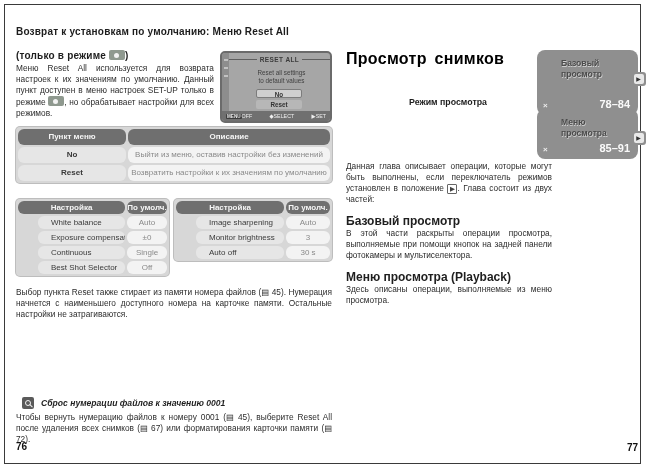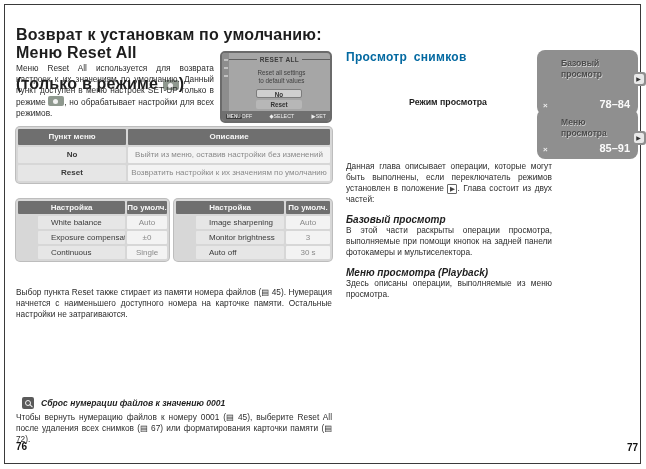--- a/index.html
+++ b/index.html
@@ -5,21 +5,21 @@
   * { margin:0; padding:0; box-sizing:border-box; }
   html,body { width:646px; height:469px; background:#ffffff; overflow:hidden;
     font-family:"Liberation Sans", sans-serif; color:#222; }
   .sheet-frame { position:absolute; left:4px; top:4px; width:637px; height:460px;
     border:1px solid #3a3a3a; }
   .page { position:absolute; }
   #left-page  { left:16px; top:26px; width:316px; height:430px; }
   #right-page { left:346px; top:50px; width:294px; height:410px; }
 
   
-  .h1 { font-size:16px; font-weight:bold; color:#1d1d1d; letter-spacing:0.2px; }
+  .h1 { font-size:10px; font-weight:bold; color:#1d1d1d; letter-spacing:0.2px; }
   .h1-line2 { margin-top:13px; }
   .mode-badge { display:inline-block; width:16px; height:10px; background:#8f998f;
     border-radius:2px; vertical-align:-1px; position:relative; }
   .mode-badge::after { content:""; position:absolute; left:5px; top:2.5px; width:5px;
     height:5px; border-radius:50%; background:#f2f2f2; }
   .body-text { font-size:8.3px; line-height:11px; color:#2c2c2c; text-align:justify; }
   #intro-left { position:absolute; left:0; top:37px; width:198px; }
 
   
   #lcd { position:absolute; left:204px; top:25px; width:112px; height:72px;
@@ -40,21 +40,21 @@
     display:flex; align-items:center; justify-content:space-between; padding:0 4px;
     font-size:5.3px; color:#efefef; }
   .lcd-menu-badge { background:#3d3d3d; color:#e9e9e9; border-radius:1px; padding:0 1px;
     font-size:4.6px; font-weight:bold; }
 
   
   .tbl { position:absolute; background:#d7d7d7; border-radius:4px; padding:2px;
     box-shadow:0 0 0 1px #bdbdbd; }
   .tbl .row { display:grid; gap:2px; margin-top:2px; }
   .tbl .row:first-child { margin-top:0; }
-  .cell { border-radius:1px; font-size:8.2px; line-height:13px; height:13px;
+  .cell { border-radius:6px; font-size:8.2px; line-height:13px; height:13px;
     overflow:hidden; white-space:nowrap; }
   .head-cell { background:#6f6f6f; color:#f5f5f5; font-weight:bold; text-align:center; }
   .key-cell  { background:#e6e6e6; color:#3a3a3a; font-weight:bold; text-align:center; }
   .name-cell { background:#e6e6e6; color:#3a3a3a; font-weight:normal; padding-left:13px;margin-left:20px; }
   .val-cell  { background:#f3f3f3; color:#8a8a8a; text-align:center; }
   #menu-table { left:0; top:101px; width:316px; }
   #menu-table .row { grid-template-columns:108px 1fr; }
   #menu-table .cell { height:16px; line-height:16px; }
   #defaults-left  { left:0;   top:173px; width:153px; }
   #defaults-left .row  { grid-template-columns:1fr 40px; }
@@ -68,21 +68,21 @@
   .note-icon::before { content:""; position:absolute; left:2.5px; top:2.5px; width:4px; height:4px;
     border:1.2px solid #f1f1f1; border-radius:50%; }
   .note-icon::after { content:""; position:absolute; right:2px; bottom:2.5px; width:3.5px;
     height:1.3px; background:#f1f1f1; transform:rotate(45deg); }
   .note-title { font-size:8.6px; font-weight:bold; color:#1f1f1f;font-style:italic; }
   #note-text { position:absolute; left:0; top:386px; width:316px; }
   .page-num { font-size:10px; font-weight:bold; color:#111; }
   #page-num-left { position:absolute; left:0; top:415px; }
 
   
-  #rp-title { font-size:12px; font-weight:bold; color:#0369a1; letter-spacing:0.3px;
+  #rp-title { font-size:16px; font-weight:bold; color:#000000; letter-spacing:0.3px;
     word-spacing:3px; }
   #rp-subtitle { position:absolute; left:0; top:47px; width:204px; text-align:center;
     font-size:8.8px; font-weight:bold; color:#1d1d1d; }
   .nav-box { position:absolute; left:191px; width:101px; background:#8f8f8f;
     border-radius:8px; }
   #nav-box-0 { top:0;  height:65px; }
   #nav-box-1 { top:59px; height:50px; }
   .nav-label { padding:8px 0 0 24px; font-size:8.6px; font-weight:bold; line-height:10.5px;
     color:#4c4c4c; text-shadow:0.6px 0.6px 0 #cfcfcf; }
   .nav-pages { position:absolute; right:8px; bottom:5px; font-size:11px; font-weight:bold;
@@ -90,21 +90,21 @@
   .dial-icon { position:absolute; left:6px; bottom:5px; font-size:8px; color:#ededed;
     font-weight:bold; }
   .nav-tab { position:absolute; right:-8px; top:22px; width:15px; height:14px;
     background:#8f8f8f; border-radius:0 3px 3px 0; }
   .nav-tab .key { position:absolute; left:2.5px; top:2px; width:10px; height:10px;
     background:#e8e8e8; border-radius:2px; font-size:6px; line-height:10px;
     text-align:center; color:#333; }
   #rp-text { position:absolute; left:0; top:111px; width:206px; }
   .mode-box { display:inline-block; border:1px solid #666; border-radius:1px;
     font-size:6.5px; line-height:7.5px; padding:0 1.5px; color:#444; vertical-align:0; }
-  .sec-title { margin-top:9px; font-size:10px; font-weight:bold; font-style:italic;
+  .sec-title { margin-top:9px; font-size:12px; font-weight:bold; 
     color:#1e1e1e; }
   #page-num-right { position:absolute; right:2px; top:392px; }
 </style>
 </head>
 <body>
 
 <div class="sheet-frame"></div>
 
 <div class="page" id="left-page">
 
@@ -166,20 +166,24 @@
       <div class="cell val-cell">Auto</div>
     </div>
     <div class="row">
       <div class="cell name-cell">Exposure compensation</div>
       <div class="cell val-cell">±0</div>
     </div>
     <div class="row">
       <div class="cell name-cell">Continuous</div>
       <div class="cell val-cell">Single</div>
     </div>
+    <div class="row">
+      <div class="cell name-cell">Best Shot Selector</div>
+      <div class="cell val-cell">Off</div>
+    </div>
   </div>
 
   <div class="tbl" id="defaults-right">
     <div class="row">
       <div class="cell head-cell">Настройка</div>
       <div class="cell head-cell">По умолч.</div>
     </div>
     <div class="row">
       <div class="cell name-cell">Image sharpening</div>
       <div class="cell val-cell">Auto</div>

